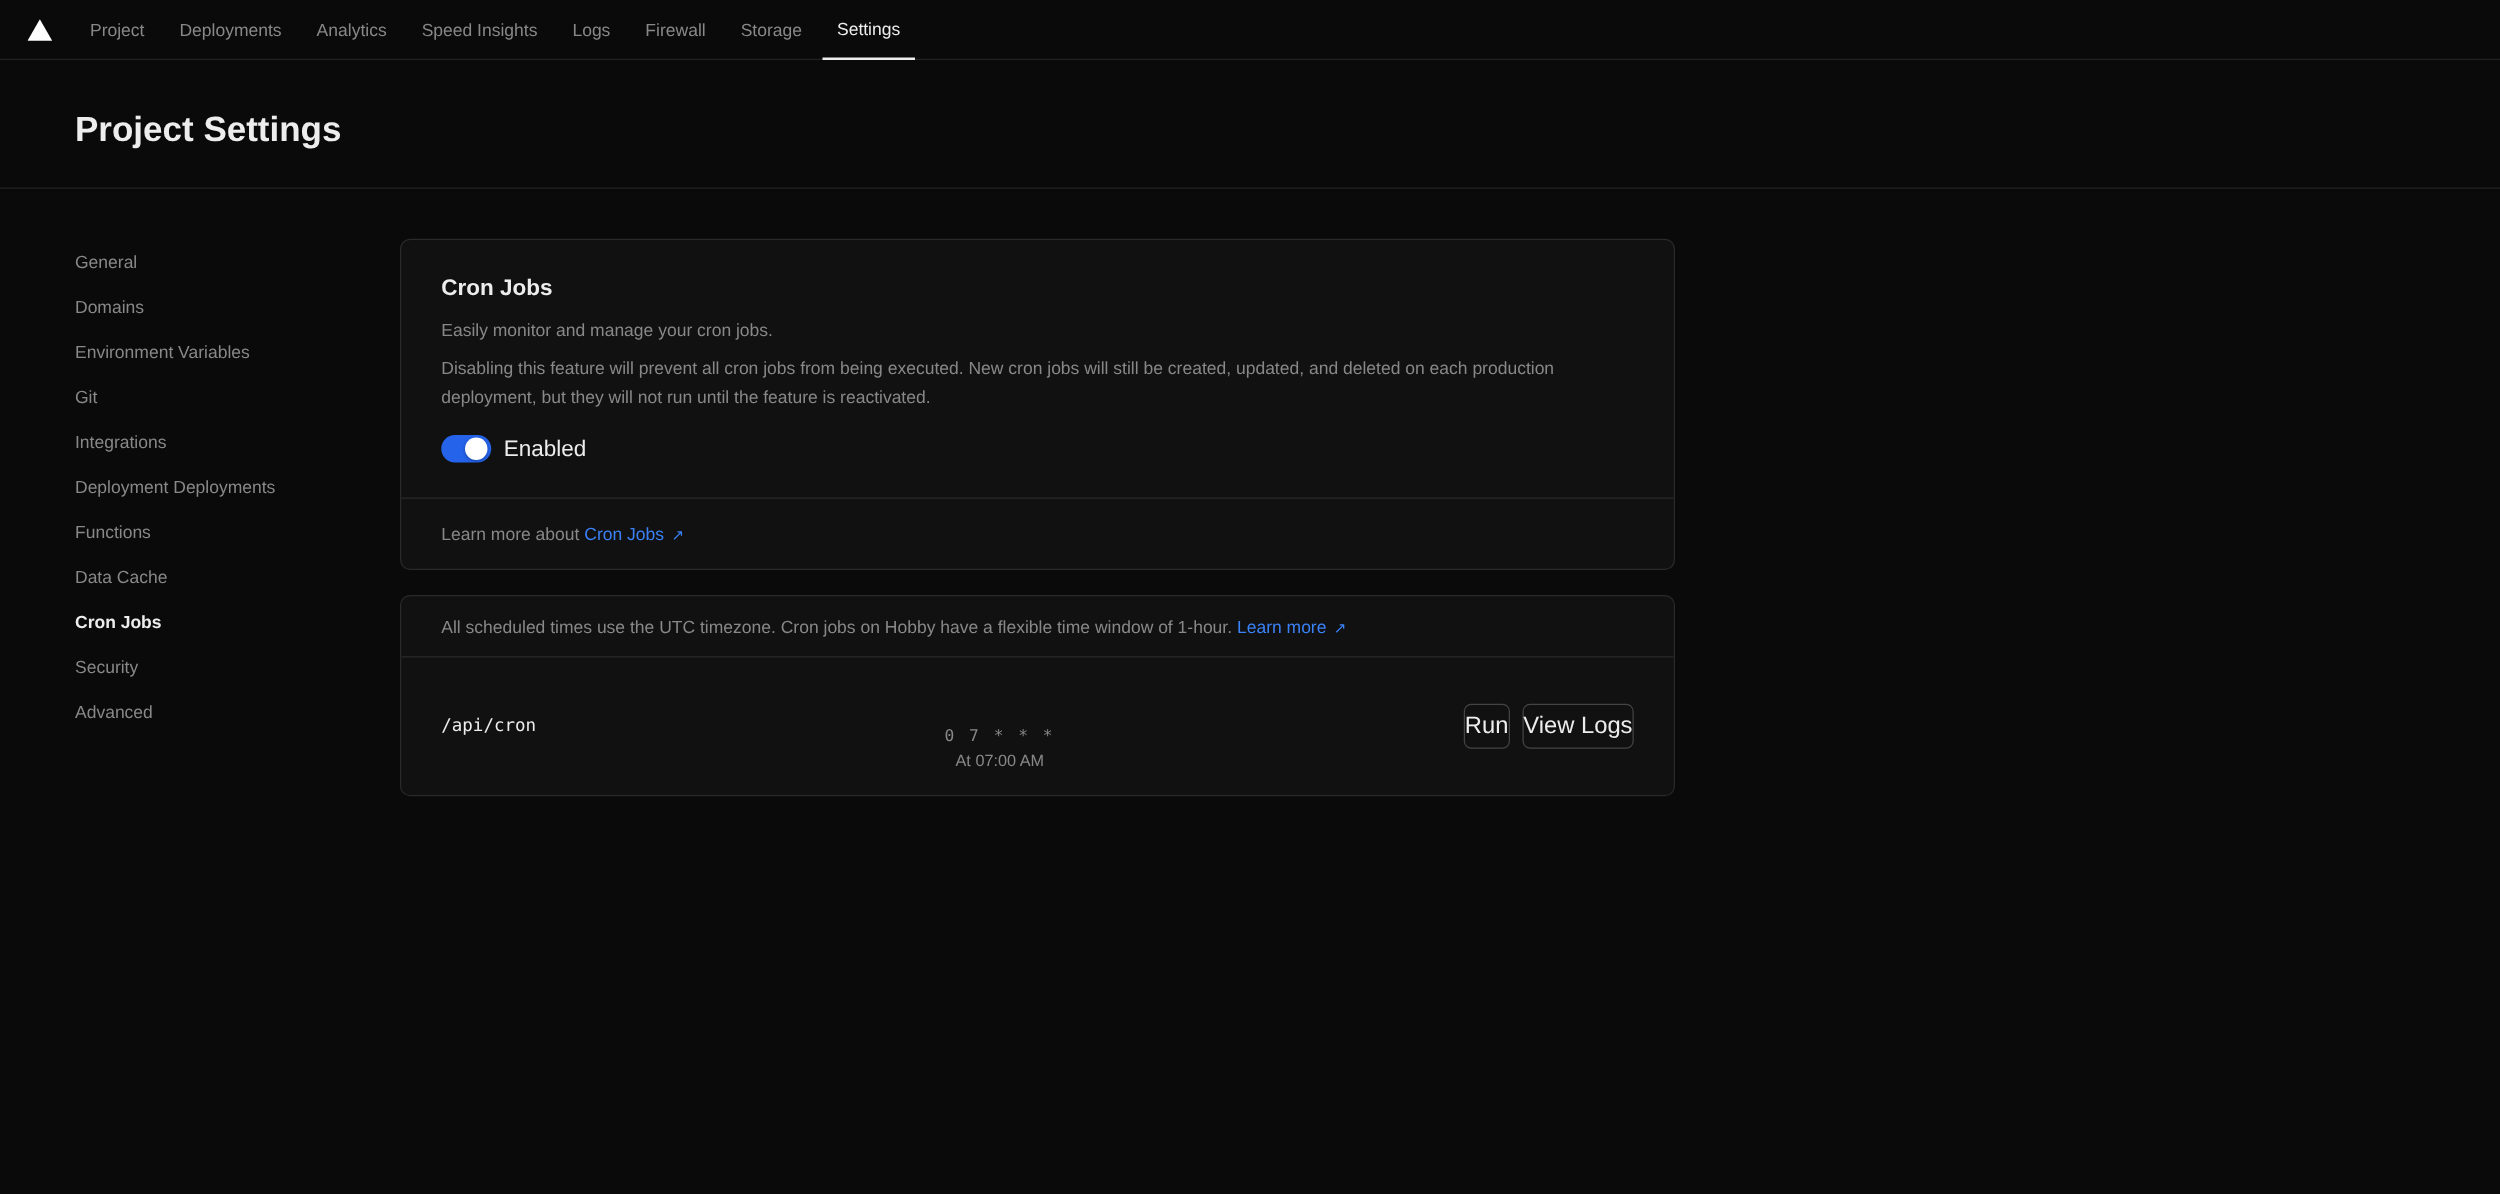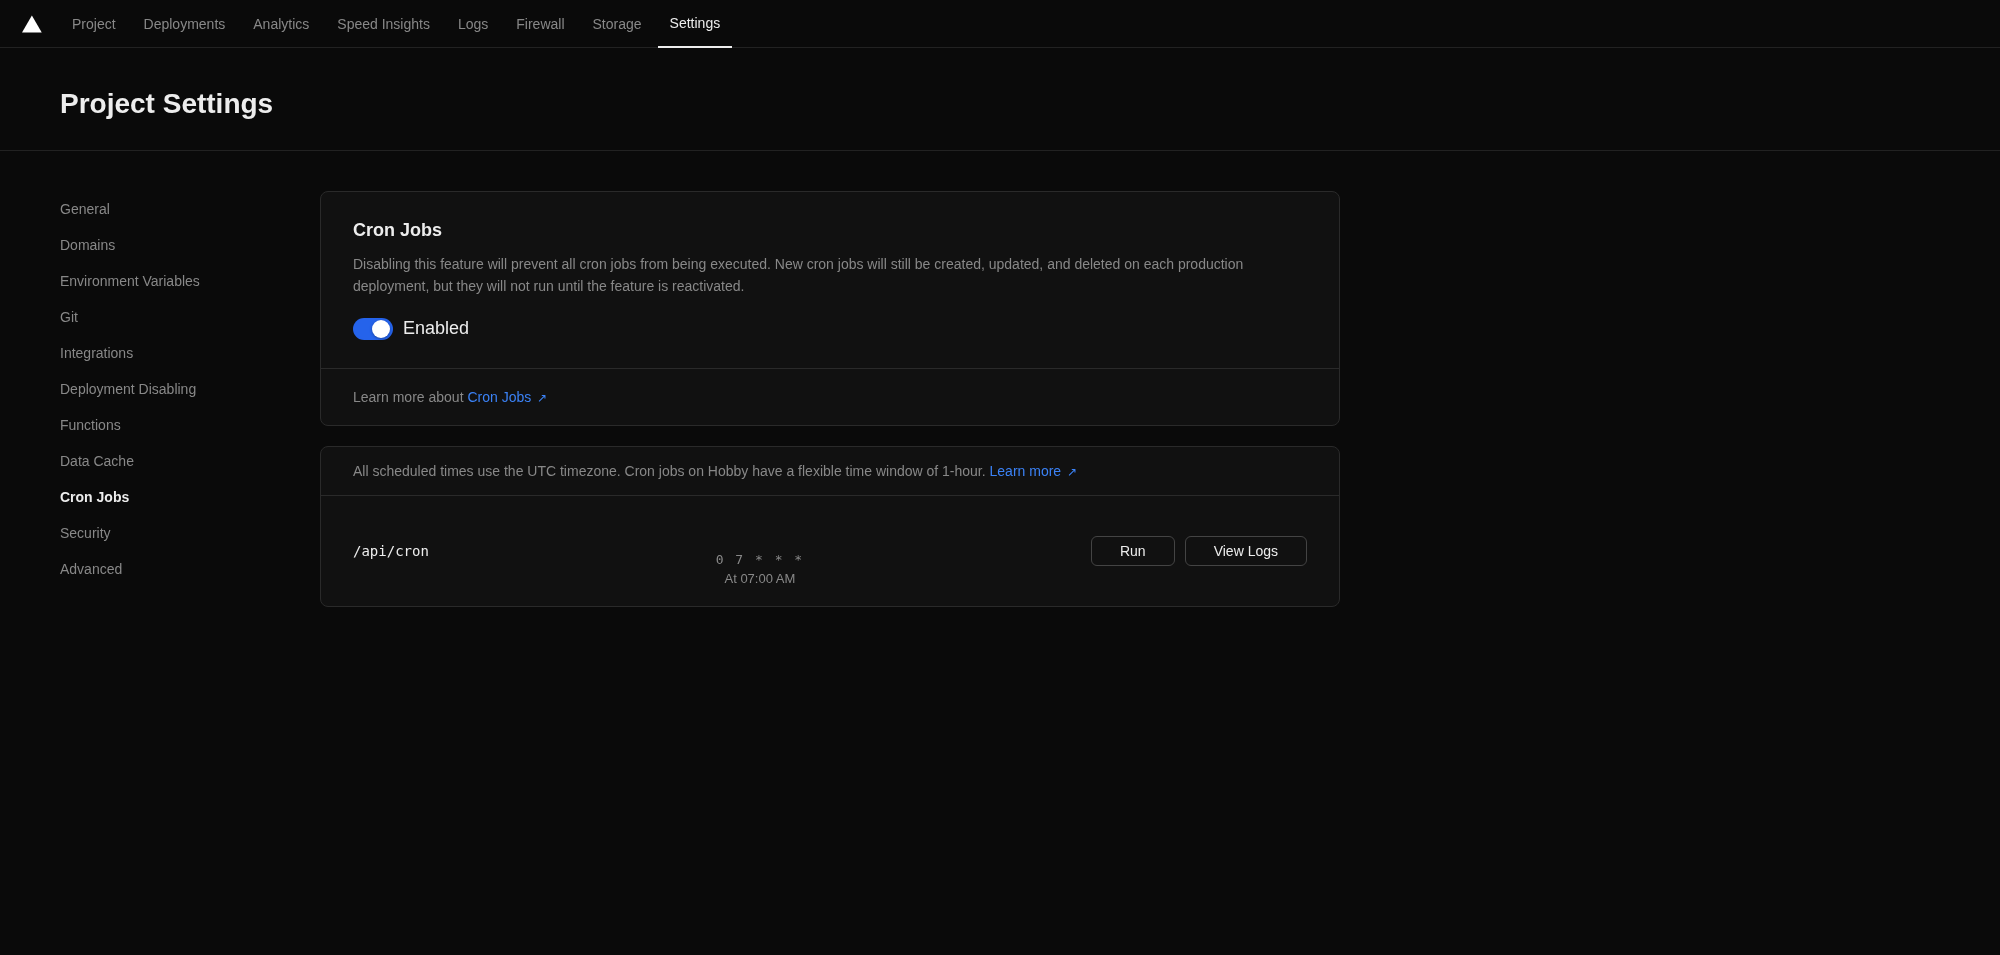--- a/index.html
+++ b/index.html
@@ -225,24 +225,24 @@
     }
 
     .cron-actions {
       display: flex;
       gap: 10px;
     }
     .btn-outline {
       background: transparent;
       border: 1px solid #444;
       color: #ededed;
-      padding: 6px 28px;
+      padding: 6px 0;
       border-radius: 6px;
       cursor: pointer;
-      font-size: 14px;
+      font-size: 19px;
     }
   </style>
 </head>
 <body>
 
 <nav class="top-nav">
   <div class="top-nav-logo">
     <svg viewBox="0 0 76 65" fill="white" xmlns="http://www.w3.org/2000/svg">
       <path d="M37.5274 0L75.0548 65H0L37.5274 0Z"></path>
     </svg>
@@ -263,33 +263,34 @@
 </div>
 
 <div class="main-layout">
 
   <aside class="sidebar">
     <div class="sidebar-item">General</div>
     <div class="sidebar-item">Domains</div>
     <div class="sidebar-item">Environment Variables</div>
     <div class="sidebar-item">Git</div>
     <div class="sidebar-item">Integrations</div>
-    <div class="sidebar-item">Deployment Disabling</div>
+    <div class="sidebar-item">Deployment Deployments</div>
     <div class="sidebar-item">Functions</div>
     <div class="sidebar-item">Data Cache</div>
     <div class="sidebar-item active">Cron Jobs</div>
     <div class="sidebar-item">Security</div>
     <div class="sidebar-item">Advanced</div>
   </aside>
 
   <div class="content">
 
     <div class="card">
       <div class="card-body">
         <div class="card-title">Cron Jobs</div>
+        <div class="card-desc">Easily monitor and manage your cron jobs.</div>
         <div class="card-desc-detail">Disabling this feature will prevent all cron jobs from being executed. New cron jobs will still be created, updated, and deleted on each production deployment, but they will not run until the feature is reactivated.</div>
         <div class="toggle-row">
           <div class="toggle">
             <div class="toggle-knob"></div>
           </div>
           <span class="toggle-label">Enabled</span>
         </div>
       </div>
       <hr class="card-divider">
       <div class="card-footer">

